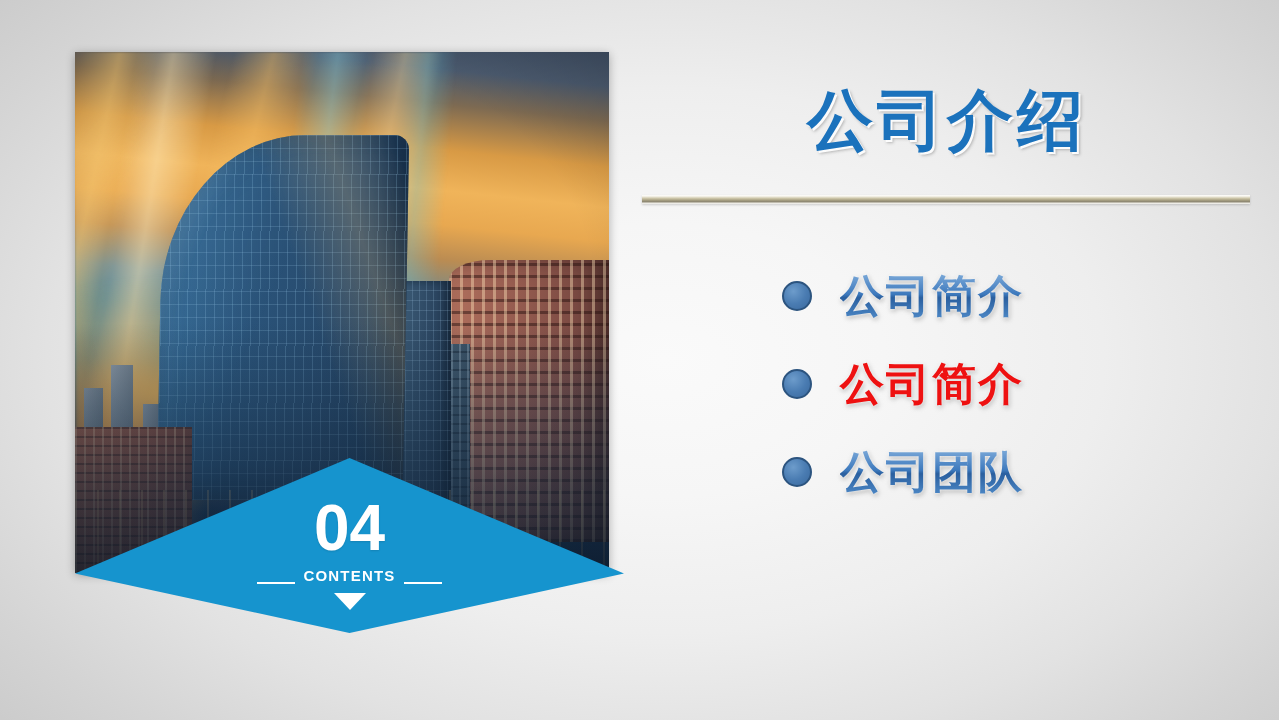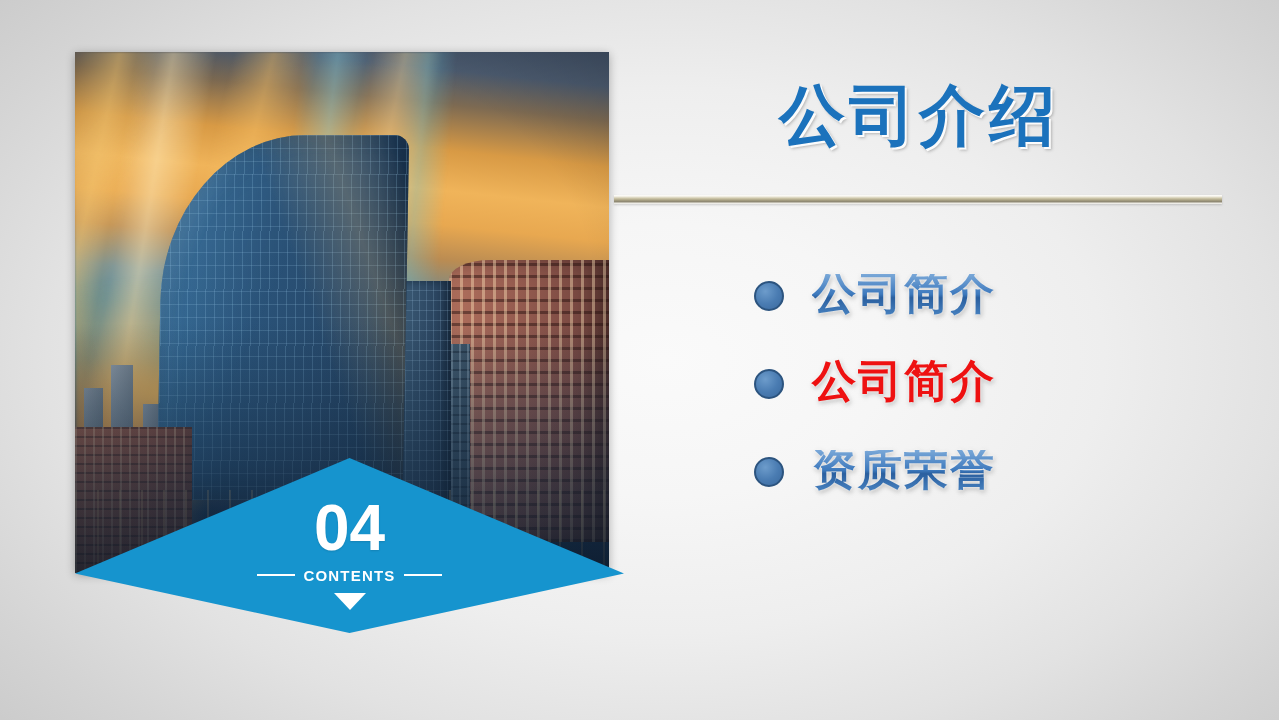--- a/index.html
+++ b/index.html
@@ -273,21 +273,21 @@
   }
   #contents-number {
     font-size: 64px;
     font-weight: bold;
     line-height: 0.95;
     letter-spacing: 0px;
     text-shadow: 0 1px 2px rgba(0,0,0,0.12);
   }
   #contents-label-row {
     display: flex;
-    align-items: center;
+    align-items: flex-end;
     justify-content: center;
     gap: 8px;
     margin-top: 8px;
   }
   .contents-rule {
     width: 38px;
     height: 2px;
     background: #ffffff;
   }
   #contents-label {
@@ -299,24 +299,23 @@
     margin: 9px auto 0;
     width: 0; height: 0;
     border-left: 16px solid transparent;
     border-right: 16px solid transparent;
     border-top: 17px solid #ffffff;
   }
 
   
   #right-col {
     position: absolute;
-    left: 614px;
+    left: 642px;
     top: 60px;
     width: 610px;
-    font-family: Liberation Mono, monospace;
   }
   #slide-title {
     text-align: center;
     font-size: 66px;
     font-weight: bold;
     color: #1b72bc;
     letter-spacing: 4px;
     line-height: 1.05;
     margin-top: 26px;
     text-shadow:
@@ -449,19 +448,19 @@
         <span class="bullet-text blue">公司简介</span>
       </div>
 
       <div class="bullet-row">
         <span class="bullet-dot"></span>
         <span class="bullet-text red">公司简介</span>
       </div>
 
       <div class="bullet-row">
         <span class="bullet-dot"></span>
-        <span class="bullet-text blue">资质荣誉</span>
+        <span class="bullet-text blue">公司团队</span>
       </div>
 
     </div>
   </div>
 
 </div>
 
 </body></html>

